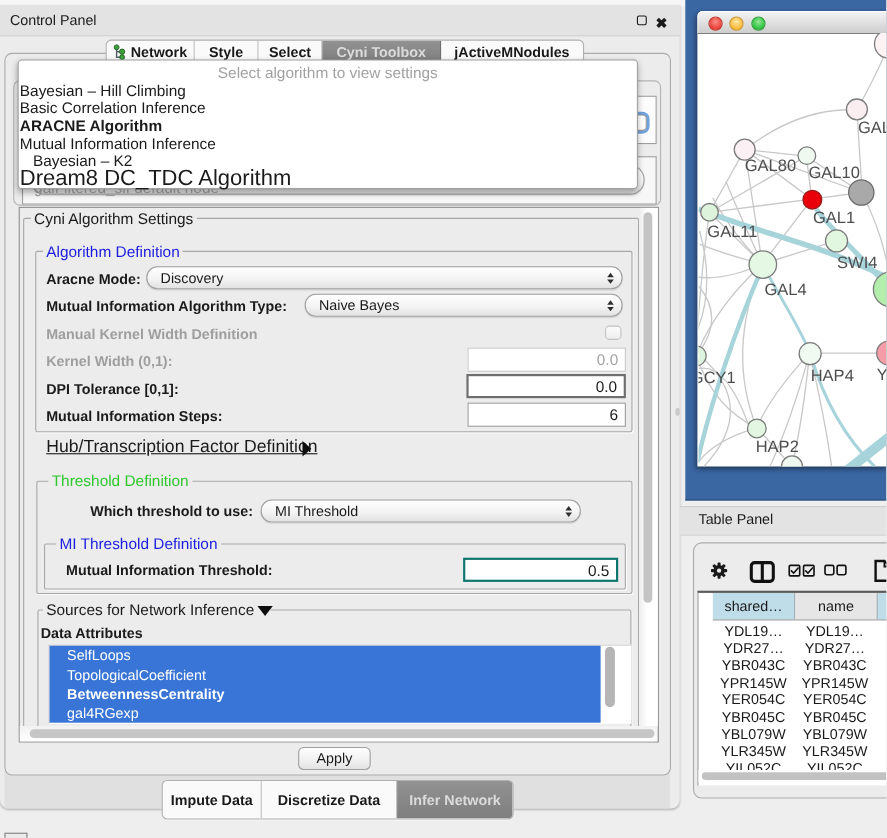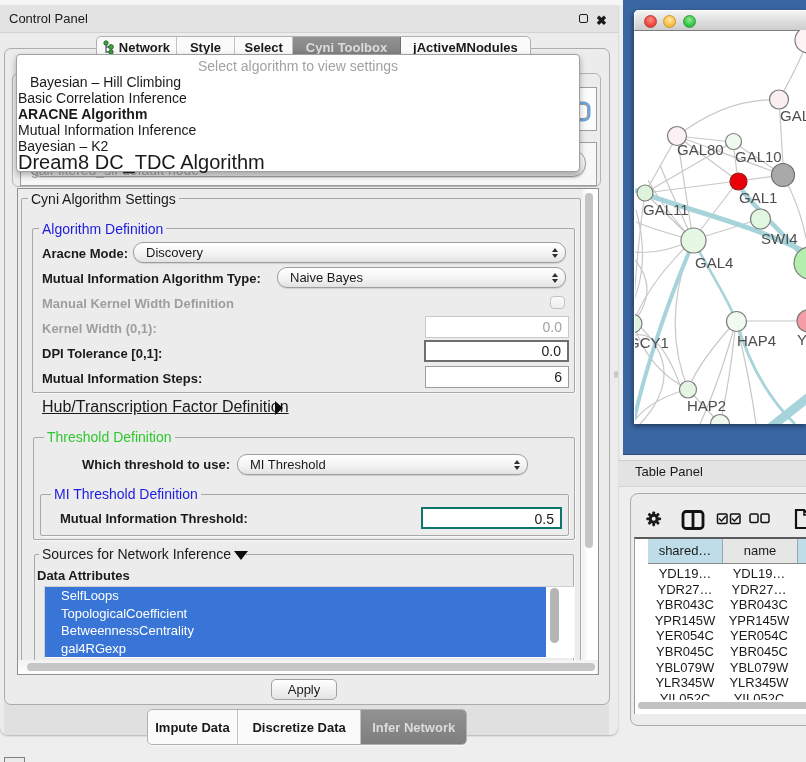--- a/index.html
+++ b/index.html
@@ -86,21 +86,21 @@
   <div class="tf" style="left:421px;top:507px;width:141px;height:22px;border:2px solid #0f766e;">0.5</div>
 
   <div class="grp" style="left:34px;top:554px;width:538px;height:112px;"></div>
   <div class="glabel" style="left:39px;top:547px;font-size:14px;">Sources for Network Inference&nbsp;&nbsp;&nbsp;</div>
   <div class="abs" style="left:234px;top:551px;width:0;height:0;border-left:7px solid transparent;border-right:7px solid transparent;border-top:9px solid #0e0e0e;"></div>
   <div class="abs blbl" style="left:37px;top:568px;">Data Attributes</div>
   <div class="abs" style="left:44px;top:586px;width:529px;height:71px;background:#fff;border:1px solid #cfcfcf;border-width:1px 0 0 1px;"></div>
   <div class="abs" style="left:45px;top:587px;width:501px;height:70px;background:#3875d7;color:#fff;">
     <div style="padding-left:16px;line-height:17.5px;">SelfLoops</div>
     <div style="padding-left:16px;line-height:17.5px;">TopologicalCoefficient</div>
-    <div style="padding-left:16px;line-height:17.5px;">BetweennessCentrality</div>
+    <div style="padding-left:16px;line-height:17.5px;font-weight:bold;">BetweennessCentrality</div>
     <div style="padding-left:16px;line-height:17.5px;">gal4RGexp</div>
   </div>
   <div class="abs" style="left:550px;top:588px;width:9px;height:55px;background:#b5b5b5;border-radius:5px;"></div>
 
   <div class="abs" style="left:581.5px;top:189px;width:16px;height:471px;background:linear-gradient(90deg,#f0f0f0,#fff 40%);"></div>
   <div class="abs" style="left:585px;top:193px;width:8px;height:355px;background:#c4c4c4;border-radius:4.5px;"></div>
   <div class="abs" style="left:18px;top:660px;width:579px;height:14px;background:linear-gradient(#f2f2f2,#fff);"></div>
   <div class="abs" style="left:27px;top:663px;width:568px;height:8px;background:#c6c6c6;border-radius:5px;"></div>
 
   <div class="abs" style="left:271px;top:679px;width:64px;height:19px;border:1px solid #a0a0a0;border-radius:5px;background:linear-gradient(#ffffff,#ededed 70%,#e2e2e2);text-align:center;line-height:19px;">Apply</div>
@@ -119,25 +119,25 @@
           <circle cx="8" cy="12" r="2.2" fill="#3fa23f" stroke="#1c5a1c" stroke-width=".8"></circle>
         </svg>Network</div>
     <div style="width:58px;">Style</div>
     <div style="width:58px;">Select</div>
     <div class="on" style="width:108px;">Cyni Toolbox</div>
     <div style="width:131px;">jActiveMNodules</div>
   </div>
 
   <div class="abs" style="left:16px;top:54px;width:562px;height:116px;background:#fff;border:1px solid #a0a0a0;border-radius:4px;box-shadow:0 3px 6px rgba(0,0,0,.3);">
     <div style="text-align:center;color:#a2a2a2;font-size:14px;line-height:15px;padding-top:4px;">Select algorithm to view settings</div>
-    <div style="padding-left:13px;line-height:16px;font-size:14px;">Bayesian – Hill Climbing</div>
+    <div style="padding-left:1px;line-height:16px;font-size:14px;">Bayesian – Hill Climbing</div>
     <div style="padding-left:1px;line-height:16px;font-size:14px;">Basic Correlation Inference</div>
     <div style="padding-left:1px;line-height:16px;font-size:14px;font-weight:bold;">ARACNE Algorithm</div>
     <div style="padding-left:1px;line-height:16px;font-size:14px;">Mutual Information Inference</div>
-    <div style="padding-left:1px;line-height:16px;font-size:14px;">Bayesian – K2</div>
+    <div style="padding-left:1px;line-height:16px;font-size:14px;margin-left:12px;">Bayesian – K2</div>
     <div style="padding-left:1px;line-height:16px;font-size:20px;">Dream8 DC_TDC Algorithm</div>
   </div>
 
   <div class="abs" style="left:4px;top:757px;width:19px;height:10px;border:1.5px solid #808080;background:#ebebeb;"></div>
 
   <div class="abs" style="left:614px;top:371px;width:4px;height:7px;background:#c9c9c9;border-radius:2px;"></div>
 
   <div class="abs" style="left:623px;top:0;width:183px;height:454px;background:#3a66a2;border-bottom:1px solid #2b4c78;"></div>
 
   <div class="abs" style="left:634px;top:10px;width:172px;height:414px;box-shadow:-1px 2px 5px rgba(0,0,0,.45);border-top-left-radius:5px;background:#fff;"></div>

